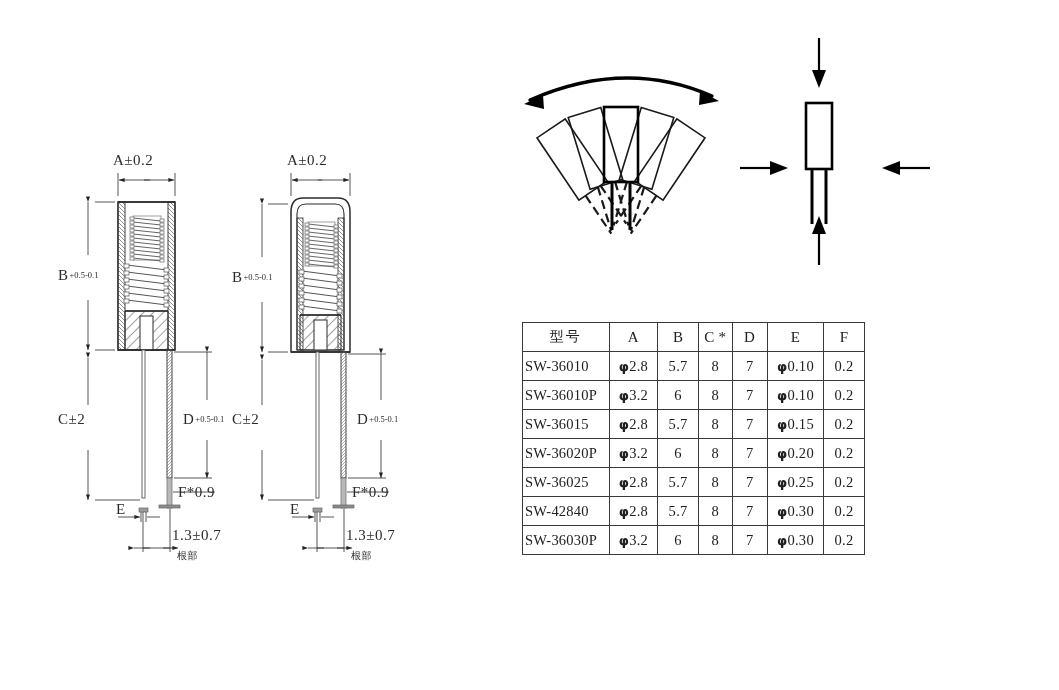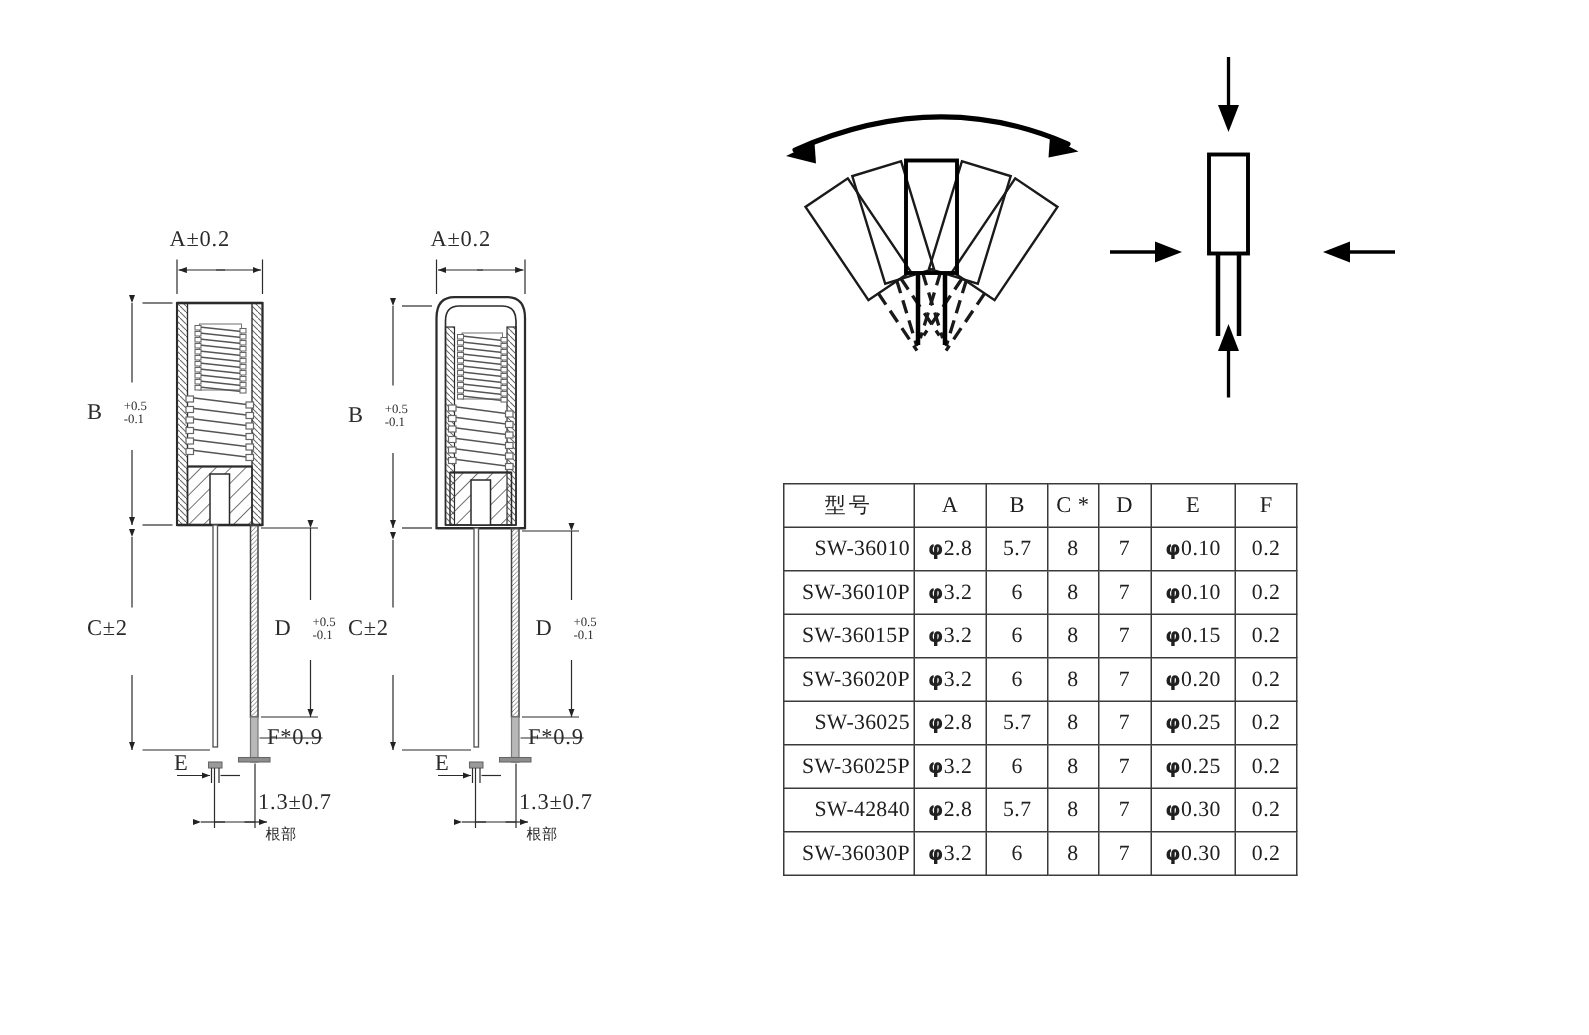--- a/index.html
+++ b/index.html
@@ -27,26 +27,26 @@
   .dim {
     position: absolute;
     font-family: "Liberation Serif", "DejaVu Serif", serif;
     font-size: 15px;
     color: #2b2b2b;
     white-space: nowrap;
     letter-spacing: 0.5px;
   }
   .dim .tolstack {
     display: inline-flex;
-    flex-direction: column;
+    flex-direction: row;
     justify-content: flex-end;
     vertical-align: middle;
     font-size: 8.5px;
     line-height: 1.05;
-    margin-left: 14px;
+    margin-left: 1px;
     letter-spacing: 0;
     position: relative;
     top: -1px;
   }
   .dim .tolstack span { display: block; }
   .cjk {
     font-family: "DejaVu Sans", "Liberation Sans", sans-serif;
     font-size: 10px;
   }
 
@@ -69,21 +69,21 @@
     padding: 0 2px;
     color: #202020;
     letter-spacing: 0.3px;
   }
   #spec-table th { font-size: 15px; }
   #spec-table th.model-h {
     font-family: "DejaVu Sans", "Liberation Sans", sans-serif;
     font-size: 14px;
     letter-spacing: 2px;
   }
-  #spec-table td.model { width: 108px; text-align: right; letter-spacing: 0.2px; }
+  #spec-table td.model { width: 108px; text-align: left; letter-spacing: 0.2px; }
   #spec-table td.ca, #spec-table th.ca { width: 54px; }
   #spec-table td.cb, #spec-table th.cb { width: 48px; }
   #spec-table td.cc, #spec-table th.cc { width: 42px; }
   #spec-table td.cd, #spec-table th.cd { width: 44px; }
   #spec-table td.ce, #spec-table th.ce { width: 62px; }
   #spec-table td.cf, #spec-table th.cf { width: 48px; }
   .phi { font-weight: bold; font-family: "DejaVu Sans", sans-serif; font-size: 13px; }
 </style>
 </head>
 <body>
@@ -552,50 +552,41 @@
         <tr>
           <td class="model">SW-36010P</td>
           <td class="ca"><span class="phi">φ</span>3.2</td>
           <td class="cb">6</td>
           <td class="cc">8</td>
           <td class="cd">7</td>
           <td class="ce"><span class="phi">φ</span>0.10</td>
           <td class="cf">0.2</td>
         </tr>
         <tr>
-          <td class="model">SW-36015P</td>
-          <td class="ca"><span class="phi">φ</span>3.2</td>
-          <td class="cb">6</td>
+          <td class="model">SW-36015</td>
+          <td class="ca"><span class="phi">φ</span>2.8</td>
+          <td class="cb">5.7</td>
           <td class="cc">8</td>
           <td class="cd">7</td>
           <td class="ce"><span class="phi">φ</span>0.15</td>
           <td class="cf">0.2</td>
         </tr>
         <tr>
           <td class="model">SW-36020P</td>
           <td class="ca"><span class="phi">φ</span>3.2</td>
           <td class="cb">6</td>
           <td class="cc">8</td>
           <td class="cd">7</td>
           <td class="ce"><span class="phi">φ</span>0.20</td>
           <td class="cf">0.2</td>
         </tr>
         <tr>
           <td class="model">SW-36025</td>
           <td class="ca"><span class="phi">φ</span>2.8</td>
           <td class="cb">5.7</td>
-          <td class="cc">8</td>
-          <td class="cd">7</td>
-          <td class="ce"><span class="phi">φ</span>0.25</td>
-          <td class="cf">0.2</td>
-        </tr>
-        <tr>
-          <td class="model">SW-36025P</td>
-          <td class="ca"><span class="phi">φ</span>3.2</td>
-          <td class="cb">6</td>
           <td class="cc">8</td>
           <td class="cd">7</td>
           <td class="ce"><span class="phi">φ</span>0.25</td>
           <td class="cf">0.2</td>
         </tr>
         <tr>
           <td class="model">SW-42840</td>
           <td class="ca"><span class="phi">φ</span>2.8</td>
           <td class="cb">5.7</td>
           <td class="cc">8</td>

